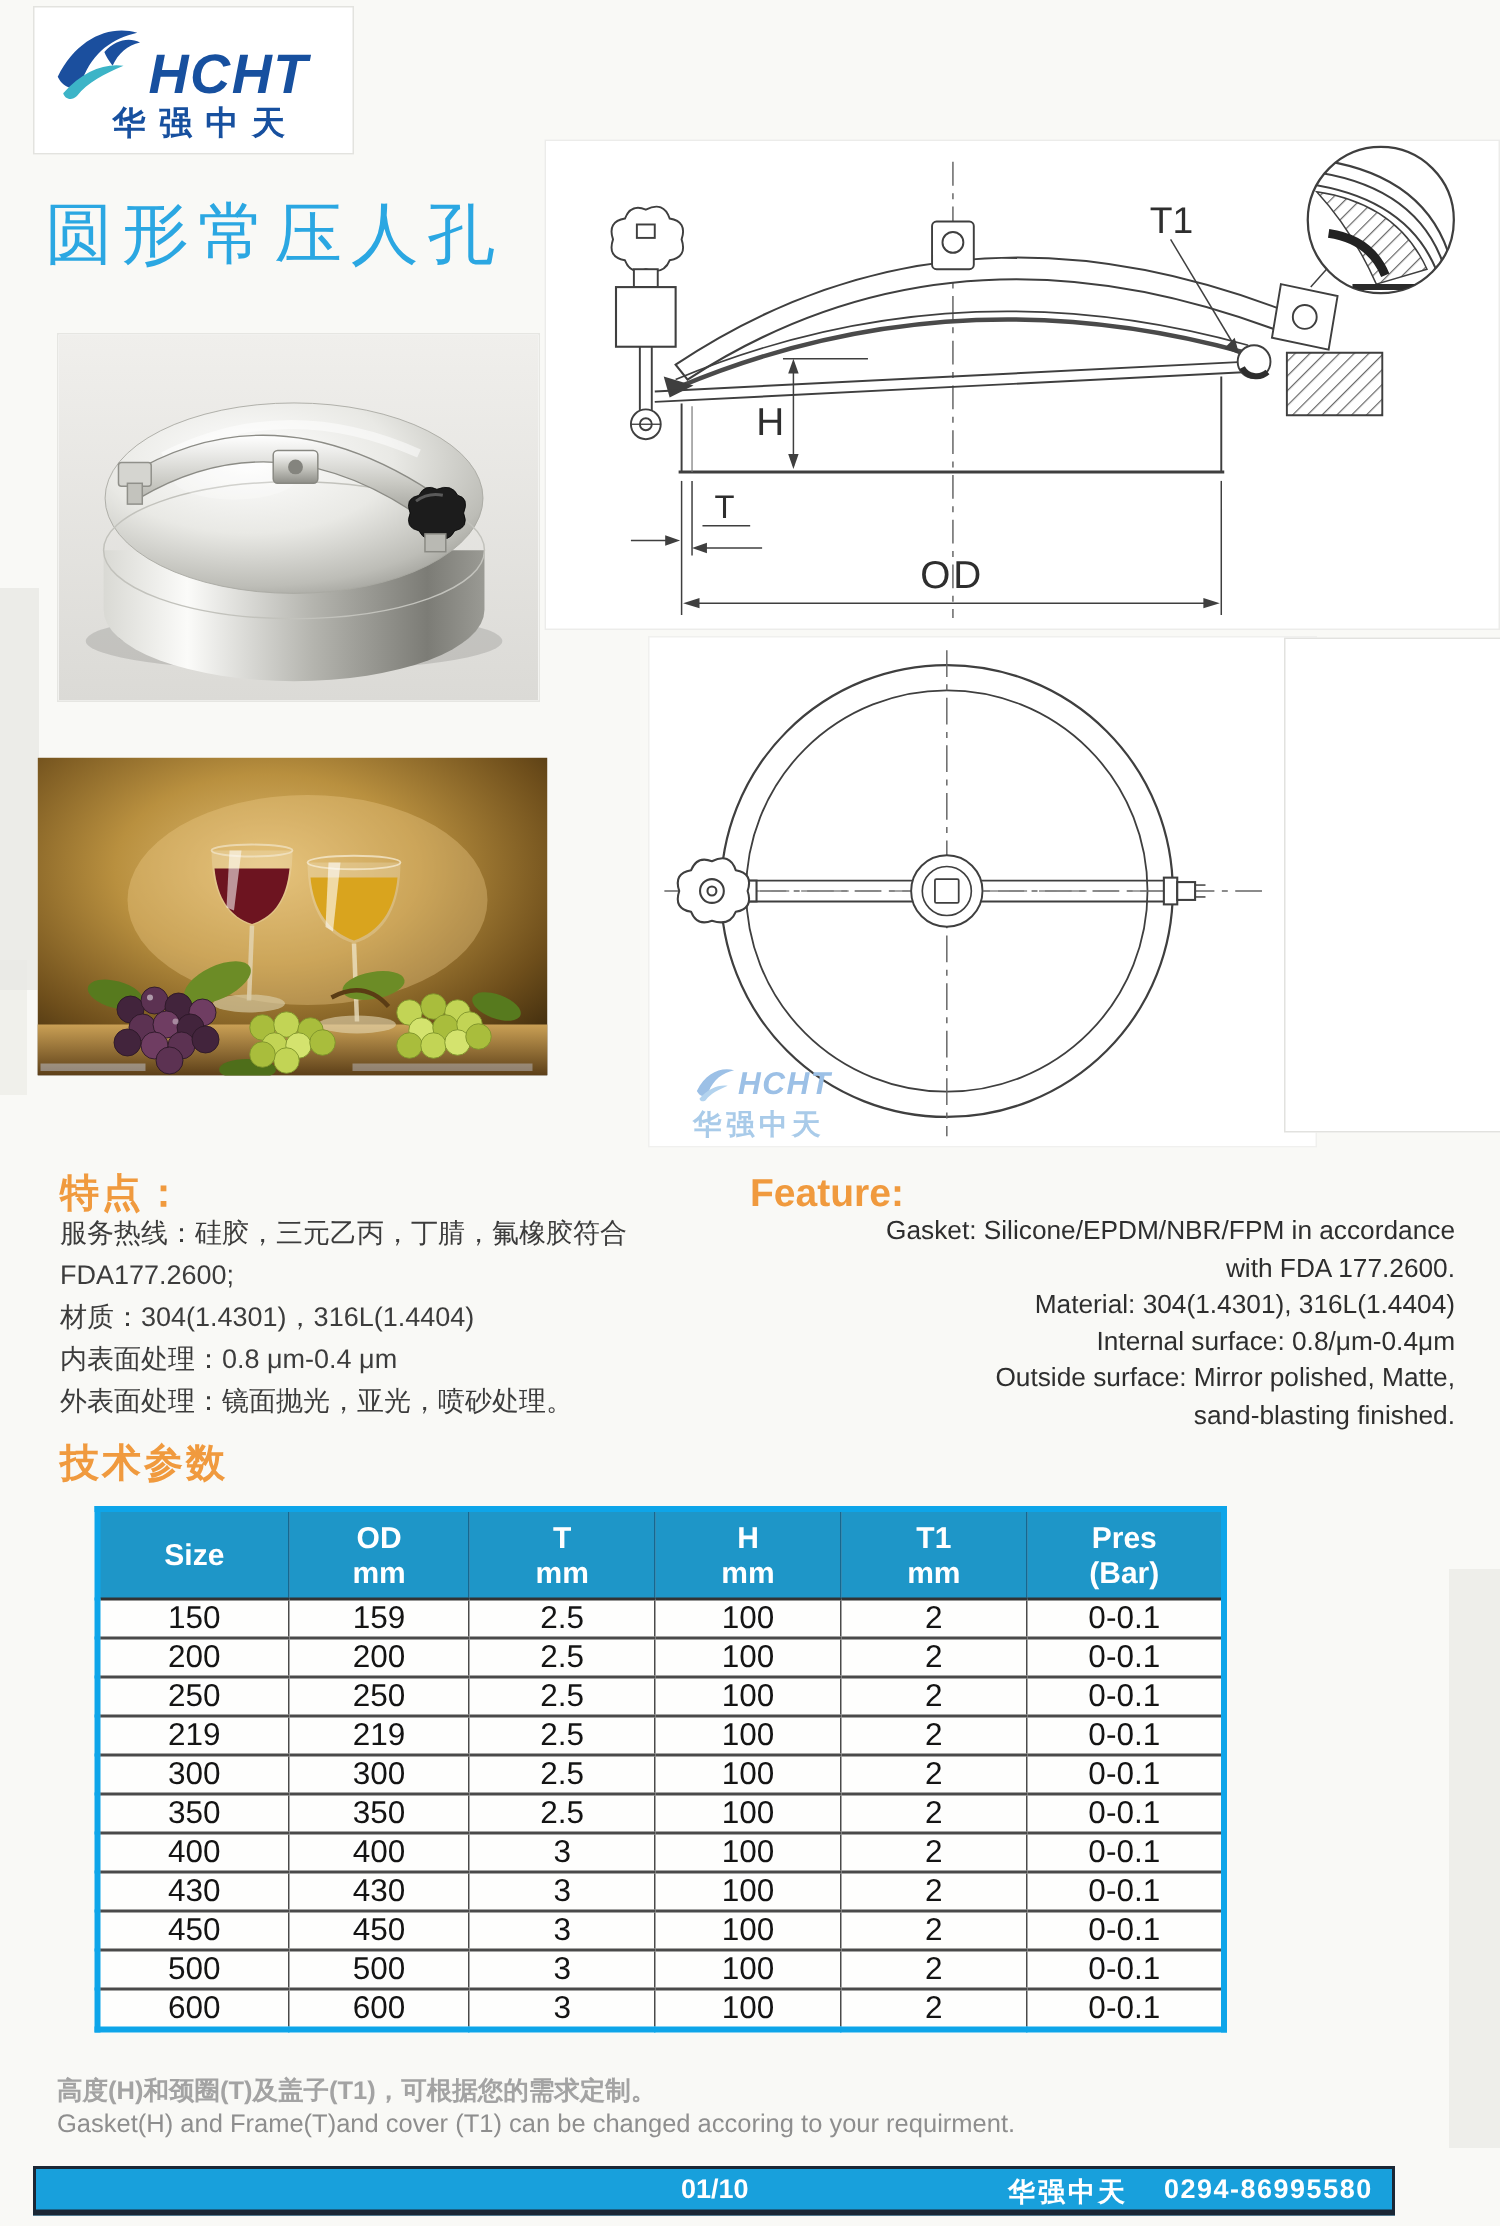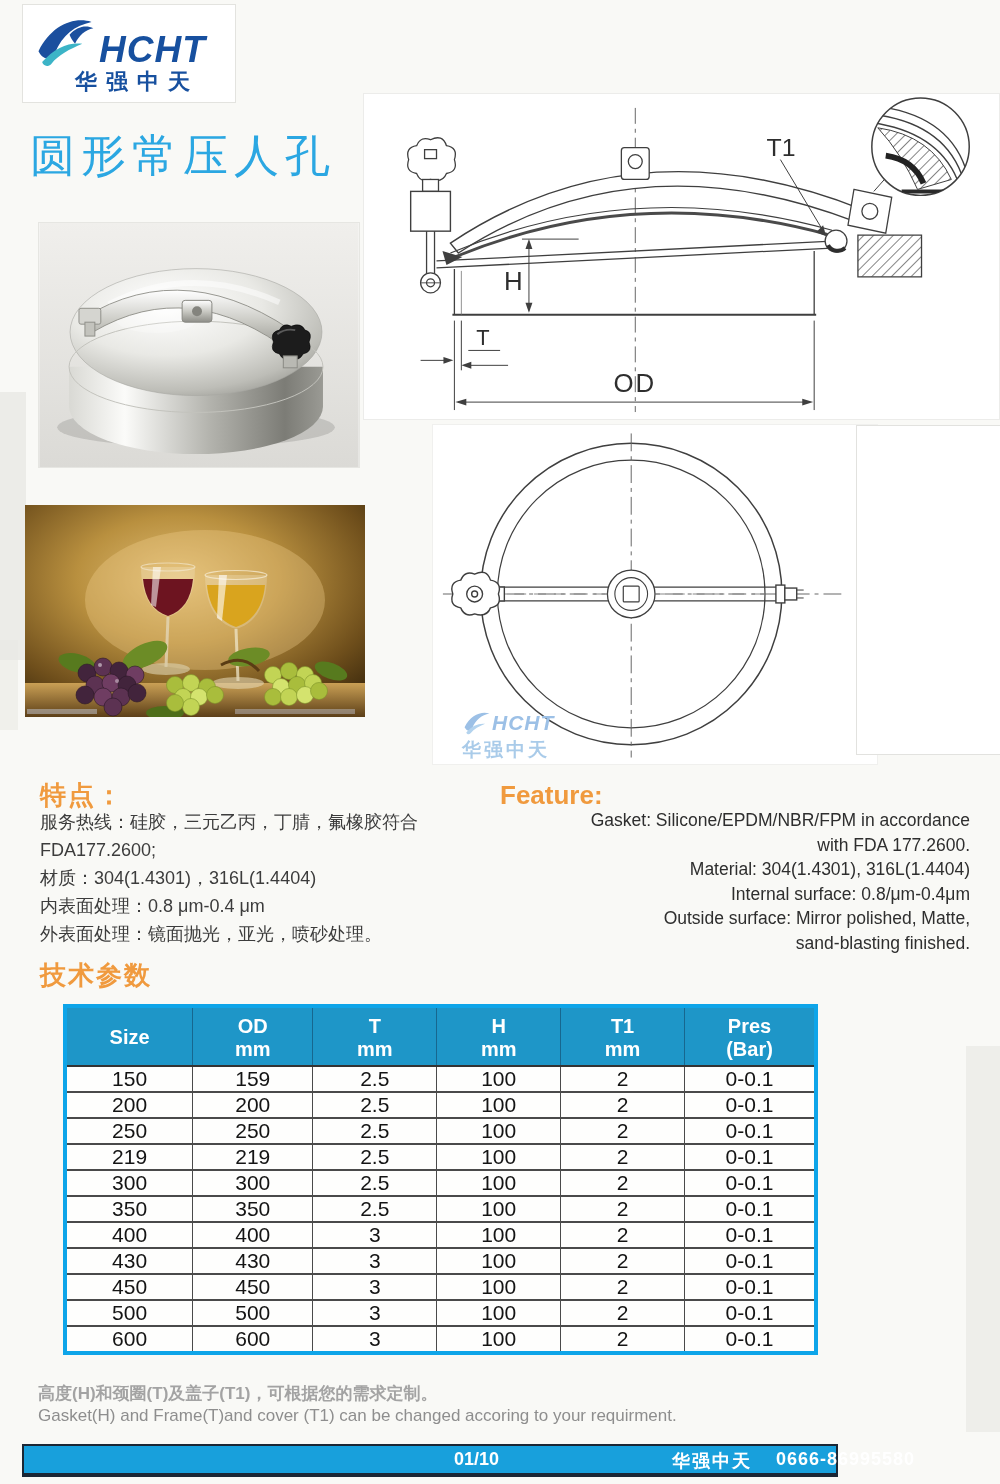--- a/index.html
+++ b/index.html
@@ -44,21 +44,21 @@
   .spec-table{position:absolute;left:35px;top:1004px;width:755px;border-collapse:collapse;table-layout:fixed;background:#fff;border:4px solid #0ea5e9;margin-left:28px;}
   .spec-table th{background:var(--table-header-blue);color:#fff;height:60px;border:1px solid #17678f;border-top:3px solid #27323e;border-bottom:2px solid #333;font-size:20px;font-weight:bold;vertical-align:middle;}
   .spec-table th .th-top{line-height:24px;}
   .spec-table th .th-bot{line-height:22px;min-height:0;}
   .spec-table td{height:26px;text-align:center;font-size:21px;color:#141414;border:1px solid #4a4a4a;border-top-width:2px;background:#fefefd;}
   .note{position:absolute;left:38px;white-space:nowrap;}
   .note-cn{top:1382px;font-size:17px;color:#a3a3a3;font-weight:bold;}
   .note-en{top:1406px;font-size:17px;color:#8e8e8e;}
 
   
-  .footer-bar{position:absolute;left:22px;top:1444px;width:816px;height:33px;background:var(--footer-blue);border:2px solid #1b2735;border-bottom-width:4px;text-decoration:underline;}
+  .footer-bar{position:absolute;left:22px;top:1444px;width:908px;height:33px;background:var(--footer-blue);border:2px solid #1b2735;border-bottom-width:4px;text-decoration:underline;}
   .footer-bar span{position:absolute;top:3px;color:#fff;font-weight:bold;font-size:18px;white-space:nowrap;}
   .page-number{left:430px;}
   .hotline-label{left:648px;letter-spacing:2px;}
   .hotline-number{left:752px;letter-spacing:1px;}
 
   svg{display:block;}
   svg text{font-family:"Liberation Sans",sans-serif;}
 </style>
 </head>
 <body>
@@ -490,16 +490,16 @@
         </tr>
       </tbody>
   </table>
 
   <div class="note note-cn">高度(H)和颈圈(T)及盖子(T1)，可根据您的需求定制。</div>
   <div class="note note-en">Gasket(H) and Frame(T)and cover (T1) can be changed accoring to your requirment.</div>
 
   <div class="footer-bar">
     <span class="page-number">01/10</span>
     <span class="hotline-label">华强中天</span>
-    <span class="hotline-number">0666-86995580</span>
+    <span class="hotline-number">0294-86995580</span>
   </div>
 
 </div>
 
 </body></html>

